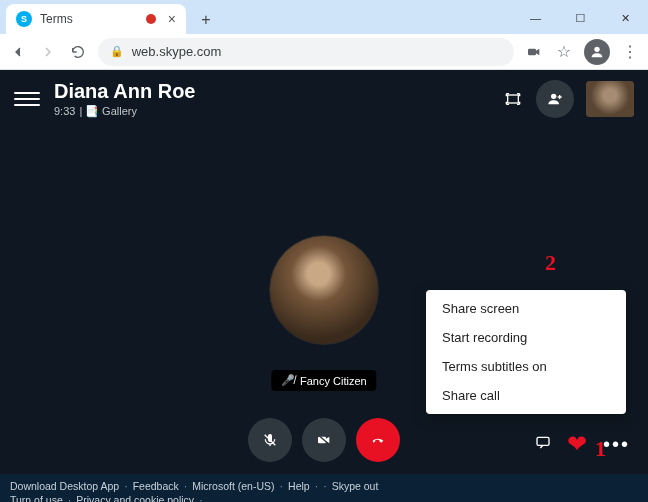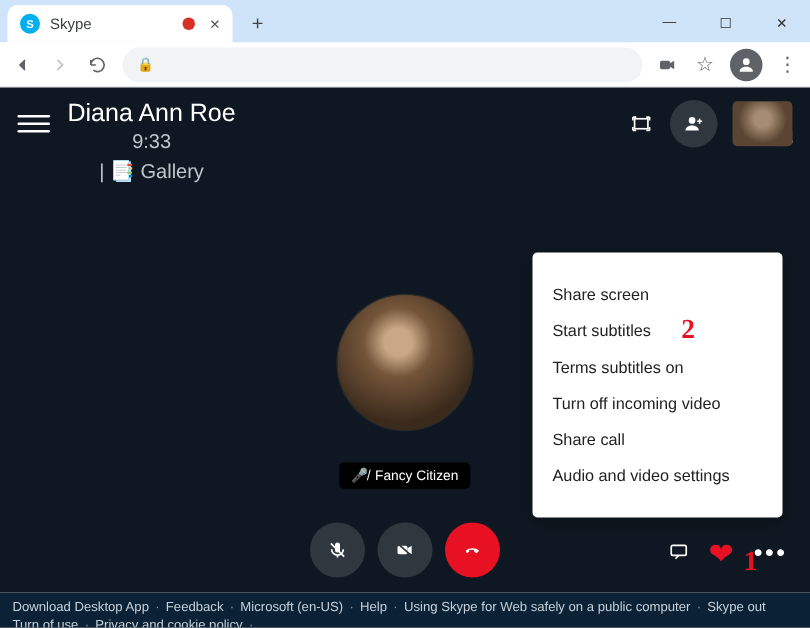--- a/index.html
+++ b/index.html
@@ -20,43 +20,43 @@
   .navicon.disabled { color:#bdbdbd; }
   .addrfield { flex:1; background:#f1f3f4; border-radius:14px; height:28px; display:flex; align-items:center; padding:0 12px; gap:8px; font-size:13px; color:#3c4043; }
   .lock { color:#5f6368; font-size:11px;}
   .acct { width:26px; height:26px; background:#5f6368; border-radius:50%; display:flex; align-items:center; justify-content:center;}
   
   
   .app { position:relative; height:calc(100% - 70px - 28px); background:#0f1822; color:#fff; overflow:hidden;}
   .header { position:absolute; top:10px; left:14px; right:14px; display:flex; align-items:flex-start; }
   .hamburger { width:26px; height:26px; display:flex; flex-direction:column; justify-content:center; gap:4px; margin-right:14px; margin-top:6px;}
   .hamburger span { height:2px; background:#fff; border-radius:1px;}
-  .callinfo h1 { font-size:20px; font-weight:400; }
-  .callmeta { font-size:16px; color:#bfc5cb; margin-top:2px; display:flex; gap:4px; align-items:center;flex-direction:column;}
+  .callinfo h1 { font-size:20px; font-weight:700; }
+  .callmeta { font-size:11px; color:#bfc5cb; margin-top:2px; display:flex; gap:4px; }
   .hdr-right { margin-left:auto; display:flex; align-items:center; gap:12px;}
   .hdr-icon { width:22px; height:22px; display:flex; align-items:center; justify-content:center; color:#fff;}
   .circ-btn { width:38px; height:38px; border-radius:50%; background:#2f373f; display:flex; align-items:center; justify-content:center;}
   .selfview { width:48px; height:36px; background:#3a2f28; border-radius:4px; position:relative; overflow:hidden;}
   .selfview::after{content:"";position:absolute;inset:0;background:radial-gradient(circle at 50% 40%, #a58c72 20%, #5a4532 60%);}
   .mic-badge{position:absolute;right:-4px;bottom:-4px;width:18px;height:18px;background:#3a3f44;border-radius:50%;display:flex;align-items:center;justify-content:center;font-size:9px;}
   
   .avatar-wrap { position:absolute; top:165px; left:50%; transform:translateX(-50%); text-align:center;}
   .avatar { width:110px; height:110px; border-radius:50%; background:radial-gradient(circle at 45% 35%, #c9a886 12%, #745539 30%, #3a2a1c 70%); border:1px solid #2a2a2a;}
   .nametag { position:absolute; top:300px; left:50%; transform:translateX(-50%); background:#000; padding:4px 10px; border-radius:4px; font-size:11px; display:flex; gap:5px; align-items:center;}
   
   .callbar { position:absolute; bottom:12px; left:50%; transform:translateX(-50%); display:flex; gap:10px;}
   .cbtn { width:44px; height:44px; border-radius:50%; background:#2f373f; display:flex; align-items:center; justify-content:center; font-size:17px;}
   .cbtn.end { background:#e81123; }
   
   .rightbar { position:absolute; bottom:16px; right:18px; display:flex; gap:16px; align-items:center;}
   .react-heart { color:#e81123; font-size:24px;}
   .more-dots { color:#fff; font-size:20px; letter-spacing:2px;}
   
   
-  .menu { position:absolute; right:22px; bottom:60px; background:#fff; border-radius:4px; box-shadow:0 4px 14px rgba(0,0,0,.35); min-width:200px; padding:19px 0; color:#222; font-size:13px;}
+  .menu { position:absolute; right:22px; bottom:60px; background:#fff; border-radius:4px; box-shadow:0 4px 14px rgba(0,0,0,.35); min-width:200px; padding:4px 0; color:#222; font-size:13px;}
   .menu-item { padding:7px 16px; }
   
   
   .anno { position:absolute; color:#e81123; font-size:22px; font-weight:700; font-family:Georgia,serif;}
   .anno1 { bottom:12px; right:42px;}
   .anno2 { bottom:198px; right:92px;}
   
   
   .footer { height:40px; background:#0b2236; color:#c7d0d9; font-size:10.5px; display:flex; flex-direction:column; justify-content:center; padding:0 10px; line-height:1.3;}
   .footer-row { display:flex; gap:5px; flex-wrap:wrap; align-items:center;}
@@ -64,21 +64,21 @@
   .sep { color:#8a97a3;}
   
   svg { width:16px; height:16px; }
 </style>
 </head>
 <body>
 
 <div class="titlebar">
   <div class="tab">
     <span class="favicon">S</span>
-    <span>Skype</span>
+    <span>Terms</span>
     <span class="rec-dot"></span>
     <span class="tab-close">×</span>
   </div>
   <div class="newtab">+</div>
   <div class="winbtns">
     <div class="winbtn">—</div>
     <div class="winbtn">☐</div>
     <div class="winbtn">✕</div>
   </div>
 </div>
@@ -94,20 +94,21 @@
         <path d="M9 6l6 6-6 6" stroke="currentColor" stroke-width="2" fill="none"></path>
       </svg>
   </div>
   <div class="navicon">
     <svg viewBox="0 0 24 24">
         <path d="M4 12a8 8 0 1 1 3 6.2M4 12V6m0 6h6" stroke="currentColor" stroke-width="2" fill="none"></path>
       </svg>
   </div>
   <div class="addrfield">
     <span class="lock">🔒</span>
+    <span>web.skype.com</span>
   </div>
   <div class="navicon">
     <svg viewBox="0 0 24 24">
         <rect x="3" y="7" width="12" height="10" rx="2" fill="currentColor"></rect>
         <path d="M15 10l5-3v10l-5-3z" fill="currentColor"></path>
       </svg>
   </div>
   <div class="navicon">☆</div>
   <div class="acct">
     <svg viewBox="0 0 24 24" width="18" height="18">
@@ -188,42 +189,39 @@
           <rect x="3" y="5" width="18" height="12" rx="2" stroke="#fff" stroke-width="2" fill="none"></rect>
           <path d="M8 21l4-4" stroke="#fff" stroke-width="2"></path>
         </svg>
     </div>
     <div class="react-heart">❤</div>
     <div class="more-dots">•••</div>
   </div>
 
   <div class="menu">
     <div class="menu-item">Share screen</div>
-    <div class="menu-item">Start subtitles</div>
+    <div class="menu-item">Start recording</div>
     <div class="menu-item">Terms subtitles on</div>
-    <div class="menu-item">Turn off incoming video</div>
     <div class="menu-item">Share call</div>
-    <div class="menu-item">Audio and video settings</div>
   </div>
 
   <div class="anno anno1">1</div>
   <div class="anno anno2">2</div>
 </div>
 
 <div class="footer">
   <div class="footer-row">
     <a>Download Desktop App</a>
       <span class="sep">·</span>
     <a>Feedback</a>
       <span class="sep">·</span>
     <a>Microsoft (en-US)</a>
       <span class="sep">·</span>
     <a>Help</a>
       <span class="sep">·</span>
-    <a>Using Skype for Web safely on a public computer</a>
       <span class="sep">·</span>
     <a>Skype out</a>
   </div>
   <div class="footer-row">
     <a>Turn of use</a>
       <span class="sep">·</span>
     <a>Privacy and cookie policy</a>
       <span class="sep">·</span>
   </div>
 </div>

